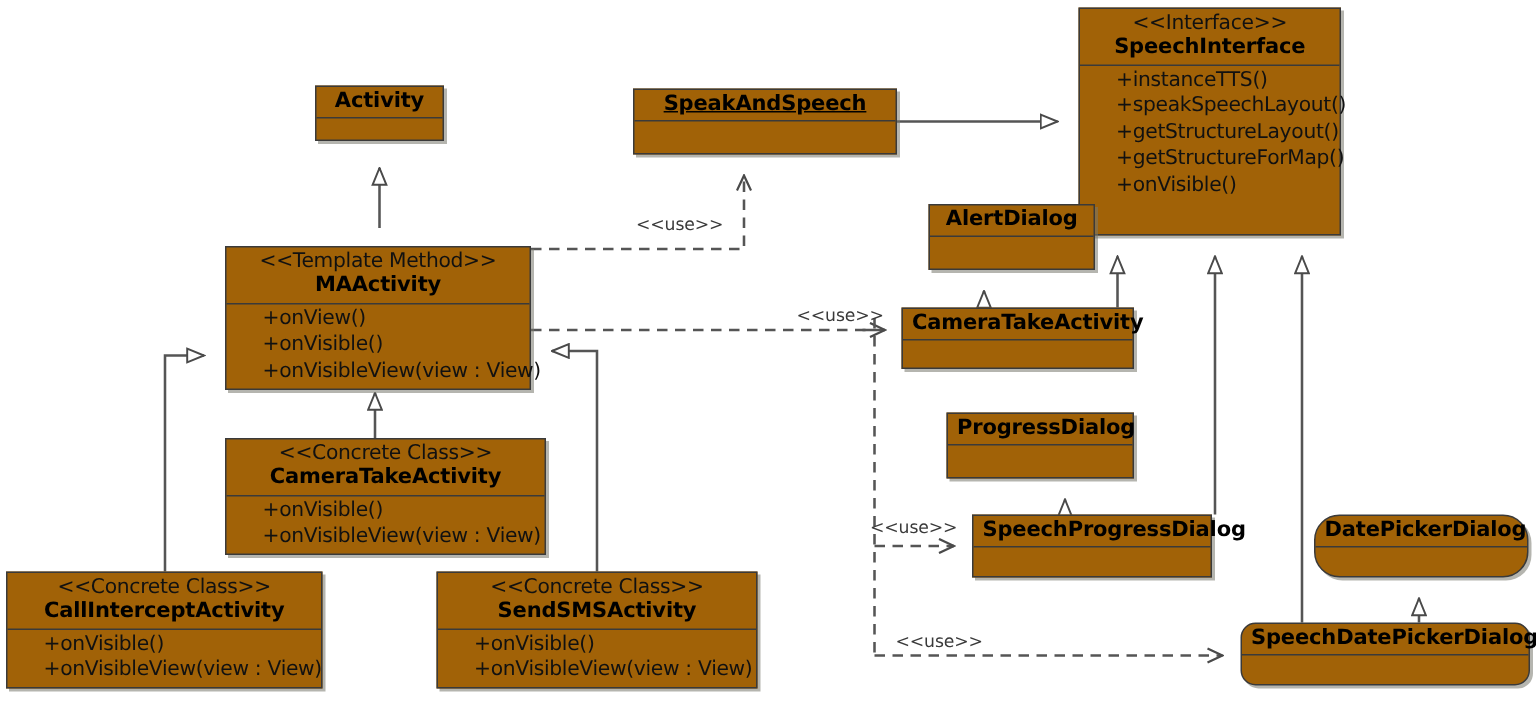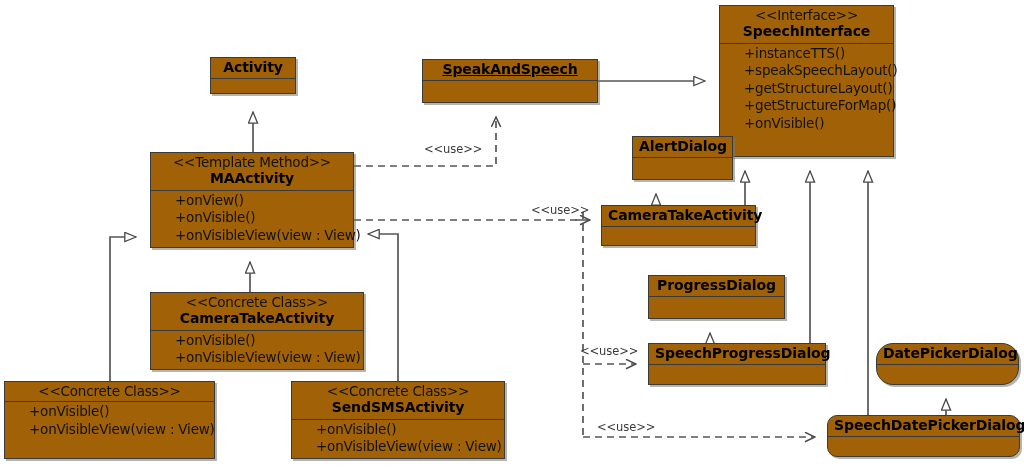--- a/index.html
+++ b/index.html
@@ -153,21 +153,21 @@
     </div>
     <div class="ops">
         <span class="op">+instanceTTS()</span>
         <span class="op">+speakSpeechLayout()</span>
         <span class="op">+getStructureLayout()</span>
         <span class="op">+getStructureForMap()</span>
         <span class="op">+onVisible()</span>
       </div>
   </div>
 
-  <div class="uml" style="left: 150px; top: 152px; width: 204px; height: 96px;">
+  <div class="uml" style="left: 150px; top: 164px; width: 204px; height: 96px;">
     <div class="hdr">
       <span class="stereo">&lt;&lt;Template Method&gt;&gt;</span>
       <span class="cname">MAActivity</span>
     </div>
     <div class="ops">
         <span class="op">+onView()</span>
         <span class="op">+onVisible()</span>
         <span class="op">+onVisibleView(view : View)</span>
       </div>
   </div>
@@ -179,63 +179,64 @@
     </div>
     <div class="ops">
         <span class="op">+onVisible()</span>
         <span class="op">+onVisibleView(view : View)</span>
       </div>
   </div>
 
   <div class="uml" style="left: 4px; top: 381px; width: 211px; height: 78px;">
     <div class="hdr">
       <span class="stereo">&lt;&lt;Concrete Class&gt;&gt;</span>
+      <span class="cname">CallInterceptActivity</span>
     </div>
     <div class="ops">
         <span class="op">+onVisible()</span>
         <span class="op">+onVisibleView(view : View)</span>
       </div>
   </div>
 
   <div class="uml" style="left: 291px; top: 381px; width: 214px; height: 78px;">
     <div class="hdr">
       <span class="stereo">&lt;&lt;Concrete Class&gt;&gt;</span>
       <span class="cname">SendSMSActivity</span>
     </div>
     <div class="ops">
         <span class="op">+onVisible()</span>
         <span class="op">+onVisibleView(view : View)</span>
       </div>
   </div>
 
-  <div class="uml empty" style="left: 632px; top: 136px; width: 101px; height: 44px;">
+  <div class="uml empty" style="left: 619px; top: 136px; width: 111px; height: 44px;">
     <div class="hdr">
 
       <span class="cname">AlertDialog</span>
     </div>
     <div class="ops"></div>
   </div>
 
   <div class="uml empty" style="left: 601px; top: 205px; width: 155px; height: 41px;">
     <div class="hdr">
 
       <span class="cname">CameraTakeActivity</span>
     </div>
     <div class="ops"></div>
   </div>
 
-  <div class="uml empty" style="left: 648px; top: 275px; width: 137px; height: 44px;">
+  <div class="uml empty" style="left: 631px; top: 275px; width: 125px; height: 44px;">
     <div class="hdr">
 
       <span class="cname">ProgressDialog</span>
     </div>
     <div class="ops"></div>
   </div>
 
-  <div class="uml empty" style="left: 648px; top: 343px; width: 178px; height: 42px;">
+  <div class="uml empty" style="left: 648px; top: 343px; width: 160px; height: 42px;">
     <div class="hdr">
 
       <span class="cname">SpeechProgressDialog</span>
     </div>
     <div class="ops"></div>
   </div>
 
   <div class="uml empty" style="left: 876px; top: 343px; width: 143px; height: 42px; border-radius: 17px;">
     <div class="hdr">
 

